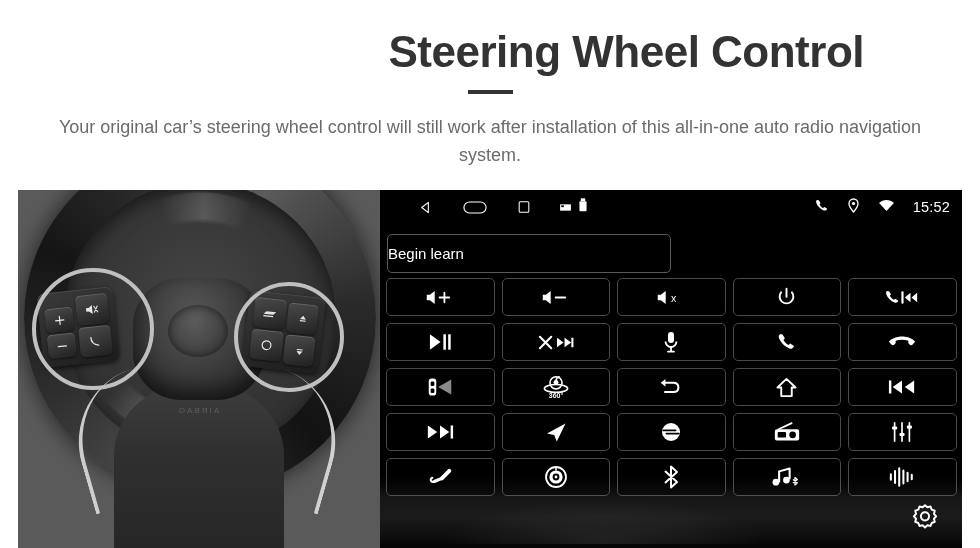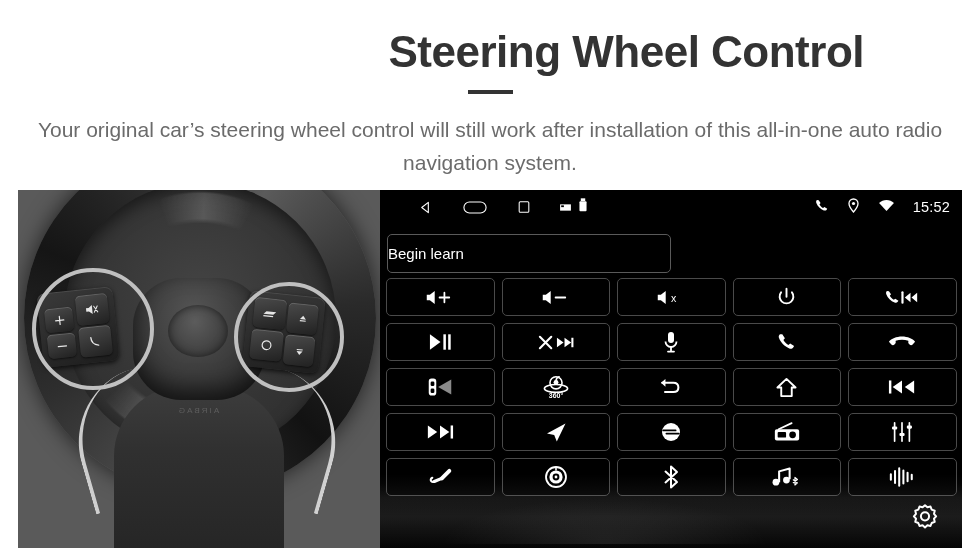--- a/index.html
+++ b/index.html
@@ -16,21 +16,21 @@
     position:absolute;left:0;top:28px;width:848px;text-align:right;
     font-size:44px;font-weight:bold;color:#333333;letter-spacing:-0.5px;
     line-height:1.1;
     margin-left:16px;
   }
   .title-rule{
     position:absolute;left:468px;top:90px;width:45px;height:4px;background:#333333;
   }
   .subtitle{
     position:absolute;left:30px;top:114px;width:920px;text-align:center;
-    font-size:21px;color:#6b6b6b;line-height:1.55;font-weight:400;
+    font-size:18px;color:#6b6b6b;line-height:1.55;font-weight:400;
   }
 
   
   .content{position:absolute;left:0;top:190px;width:980px;height:358px;background:#fff;}
 
   
   .photo{
     position:absolute;left:18px;top:0;width:362px;height:358px;
     overflow:hidden;background:#2a2a2a;
   }

